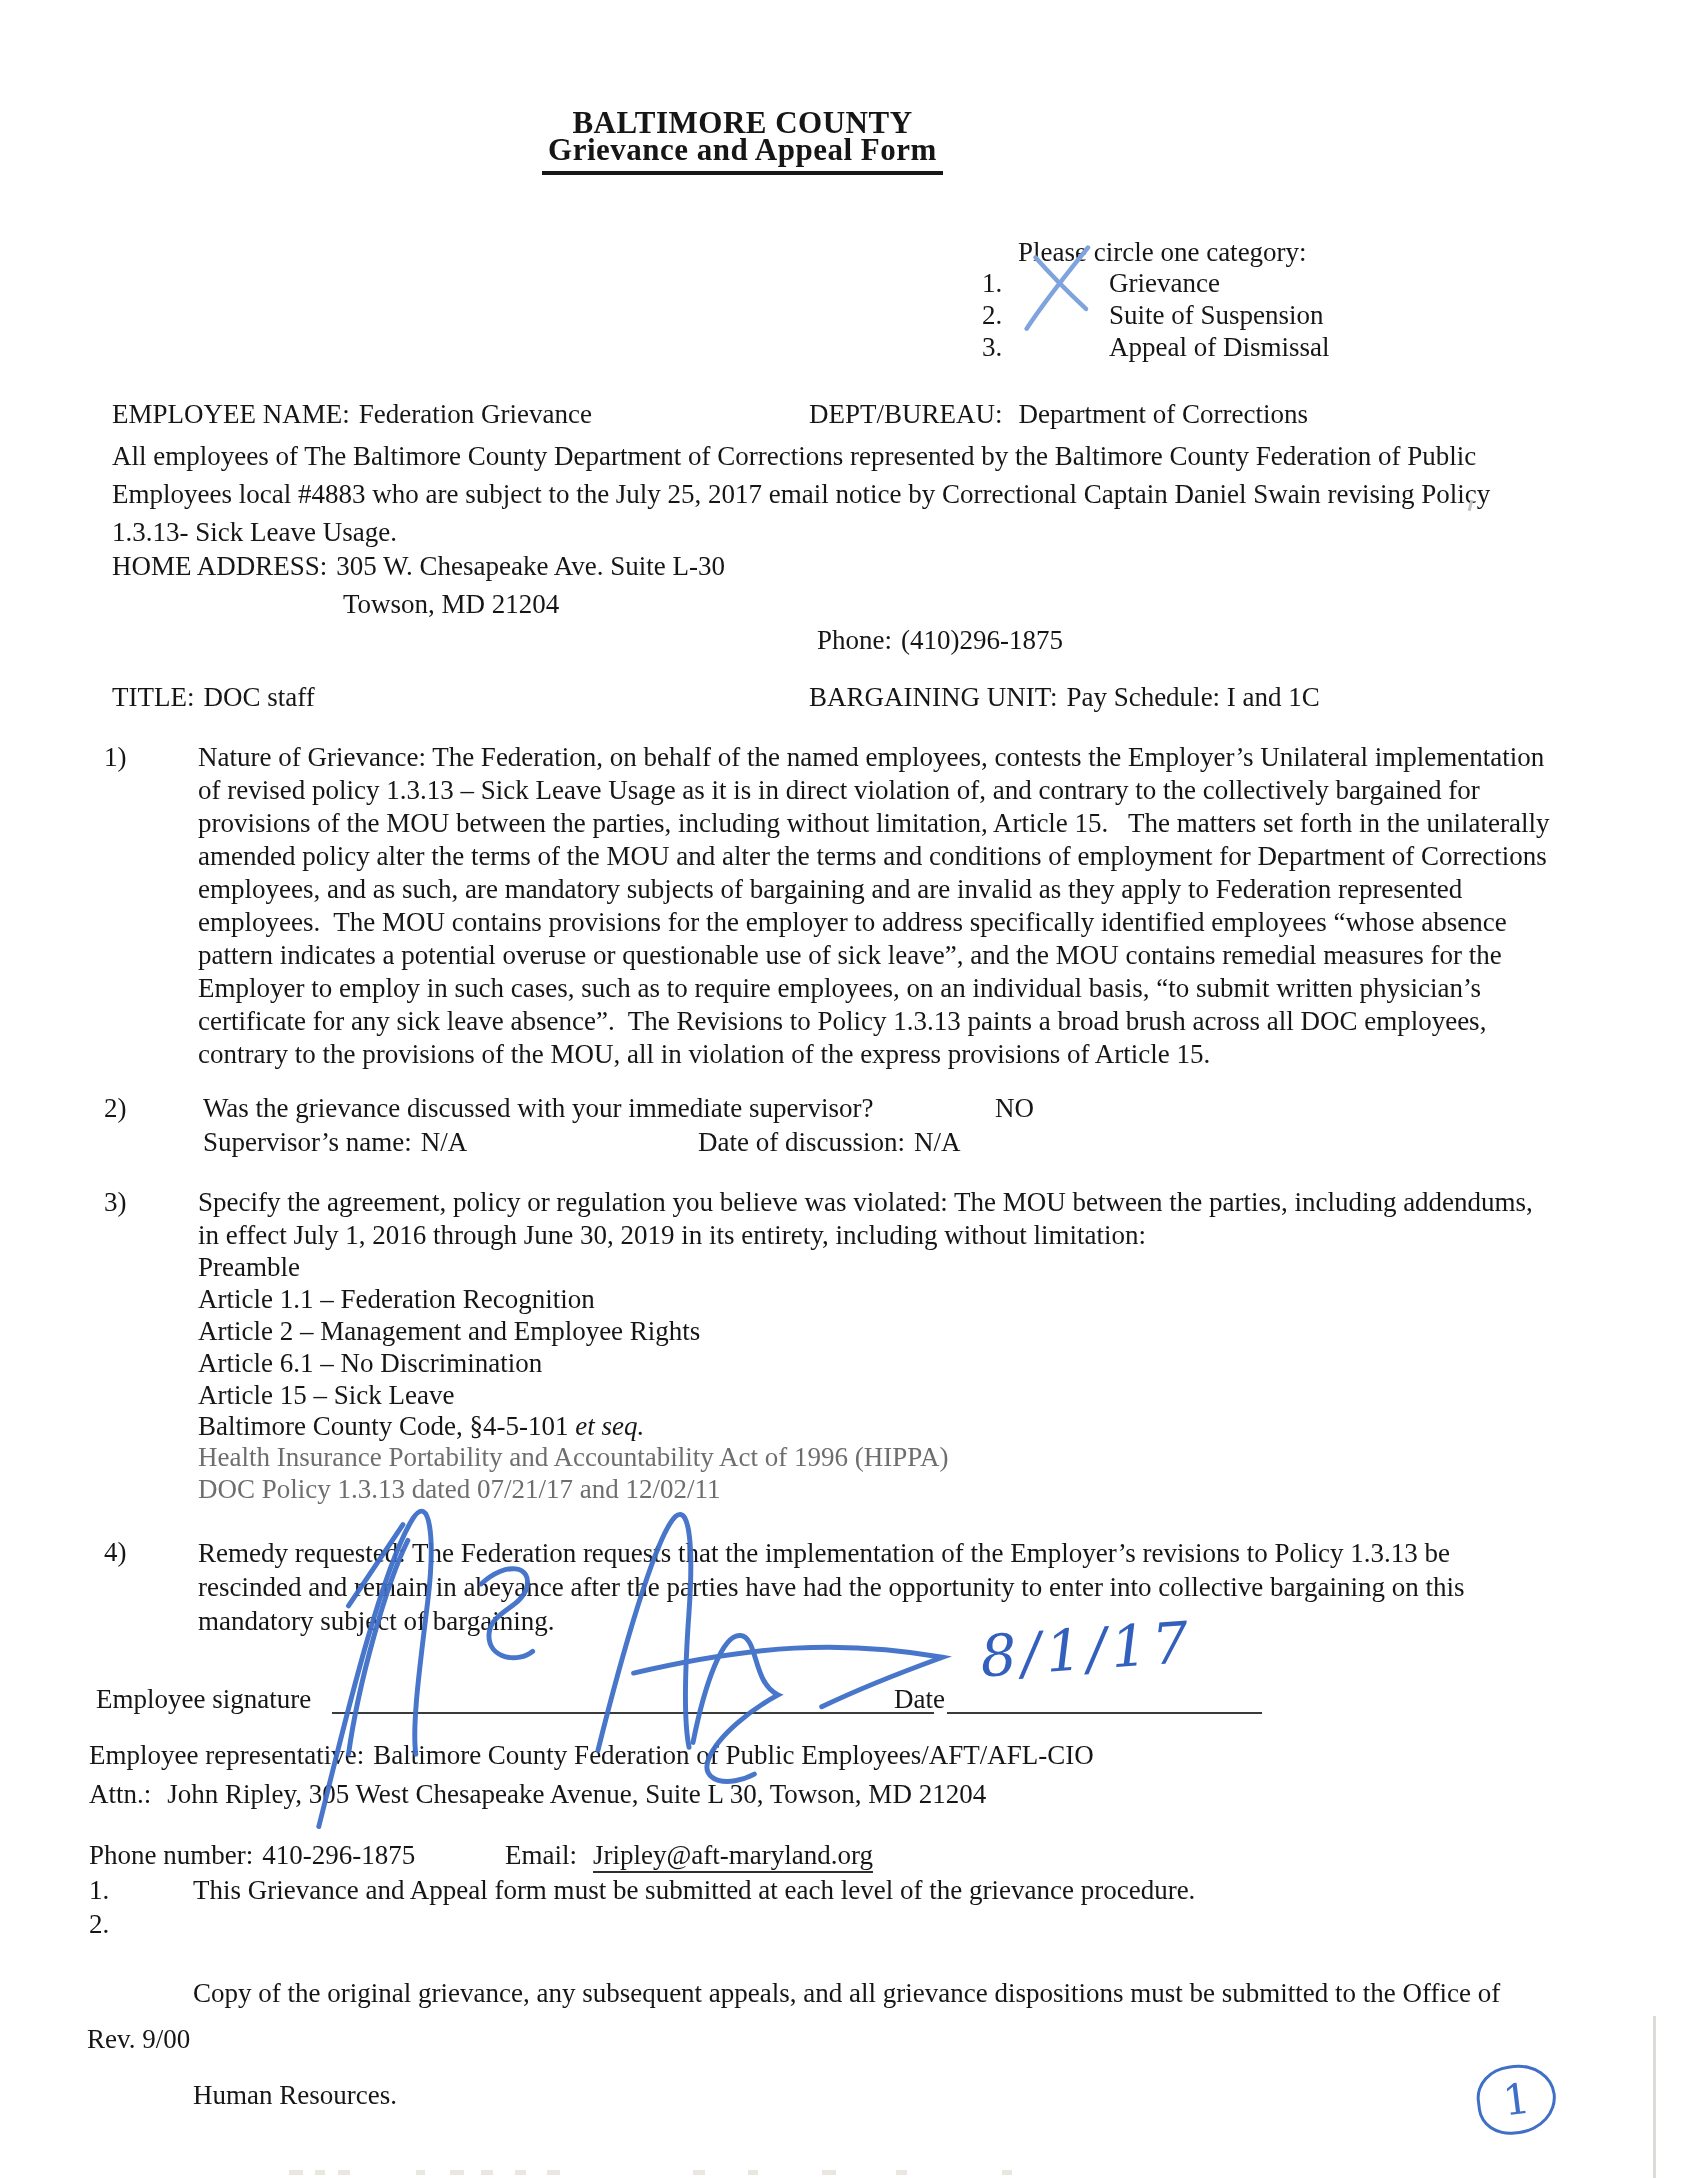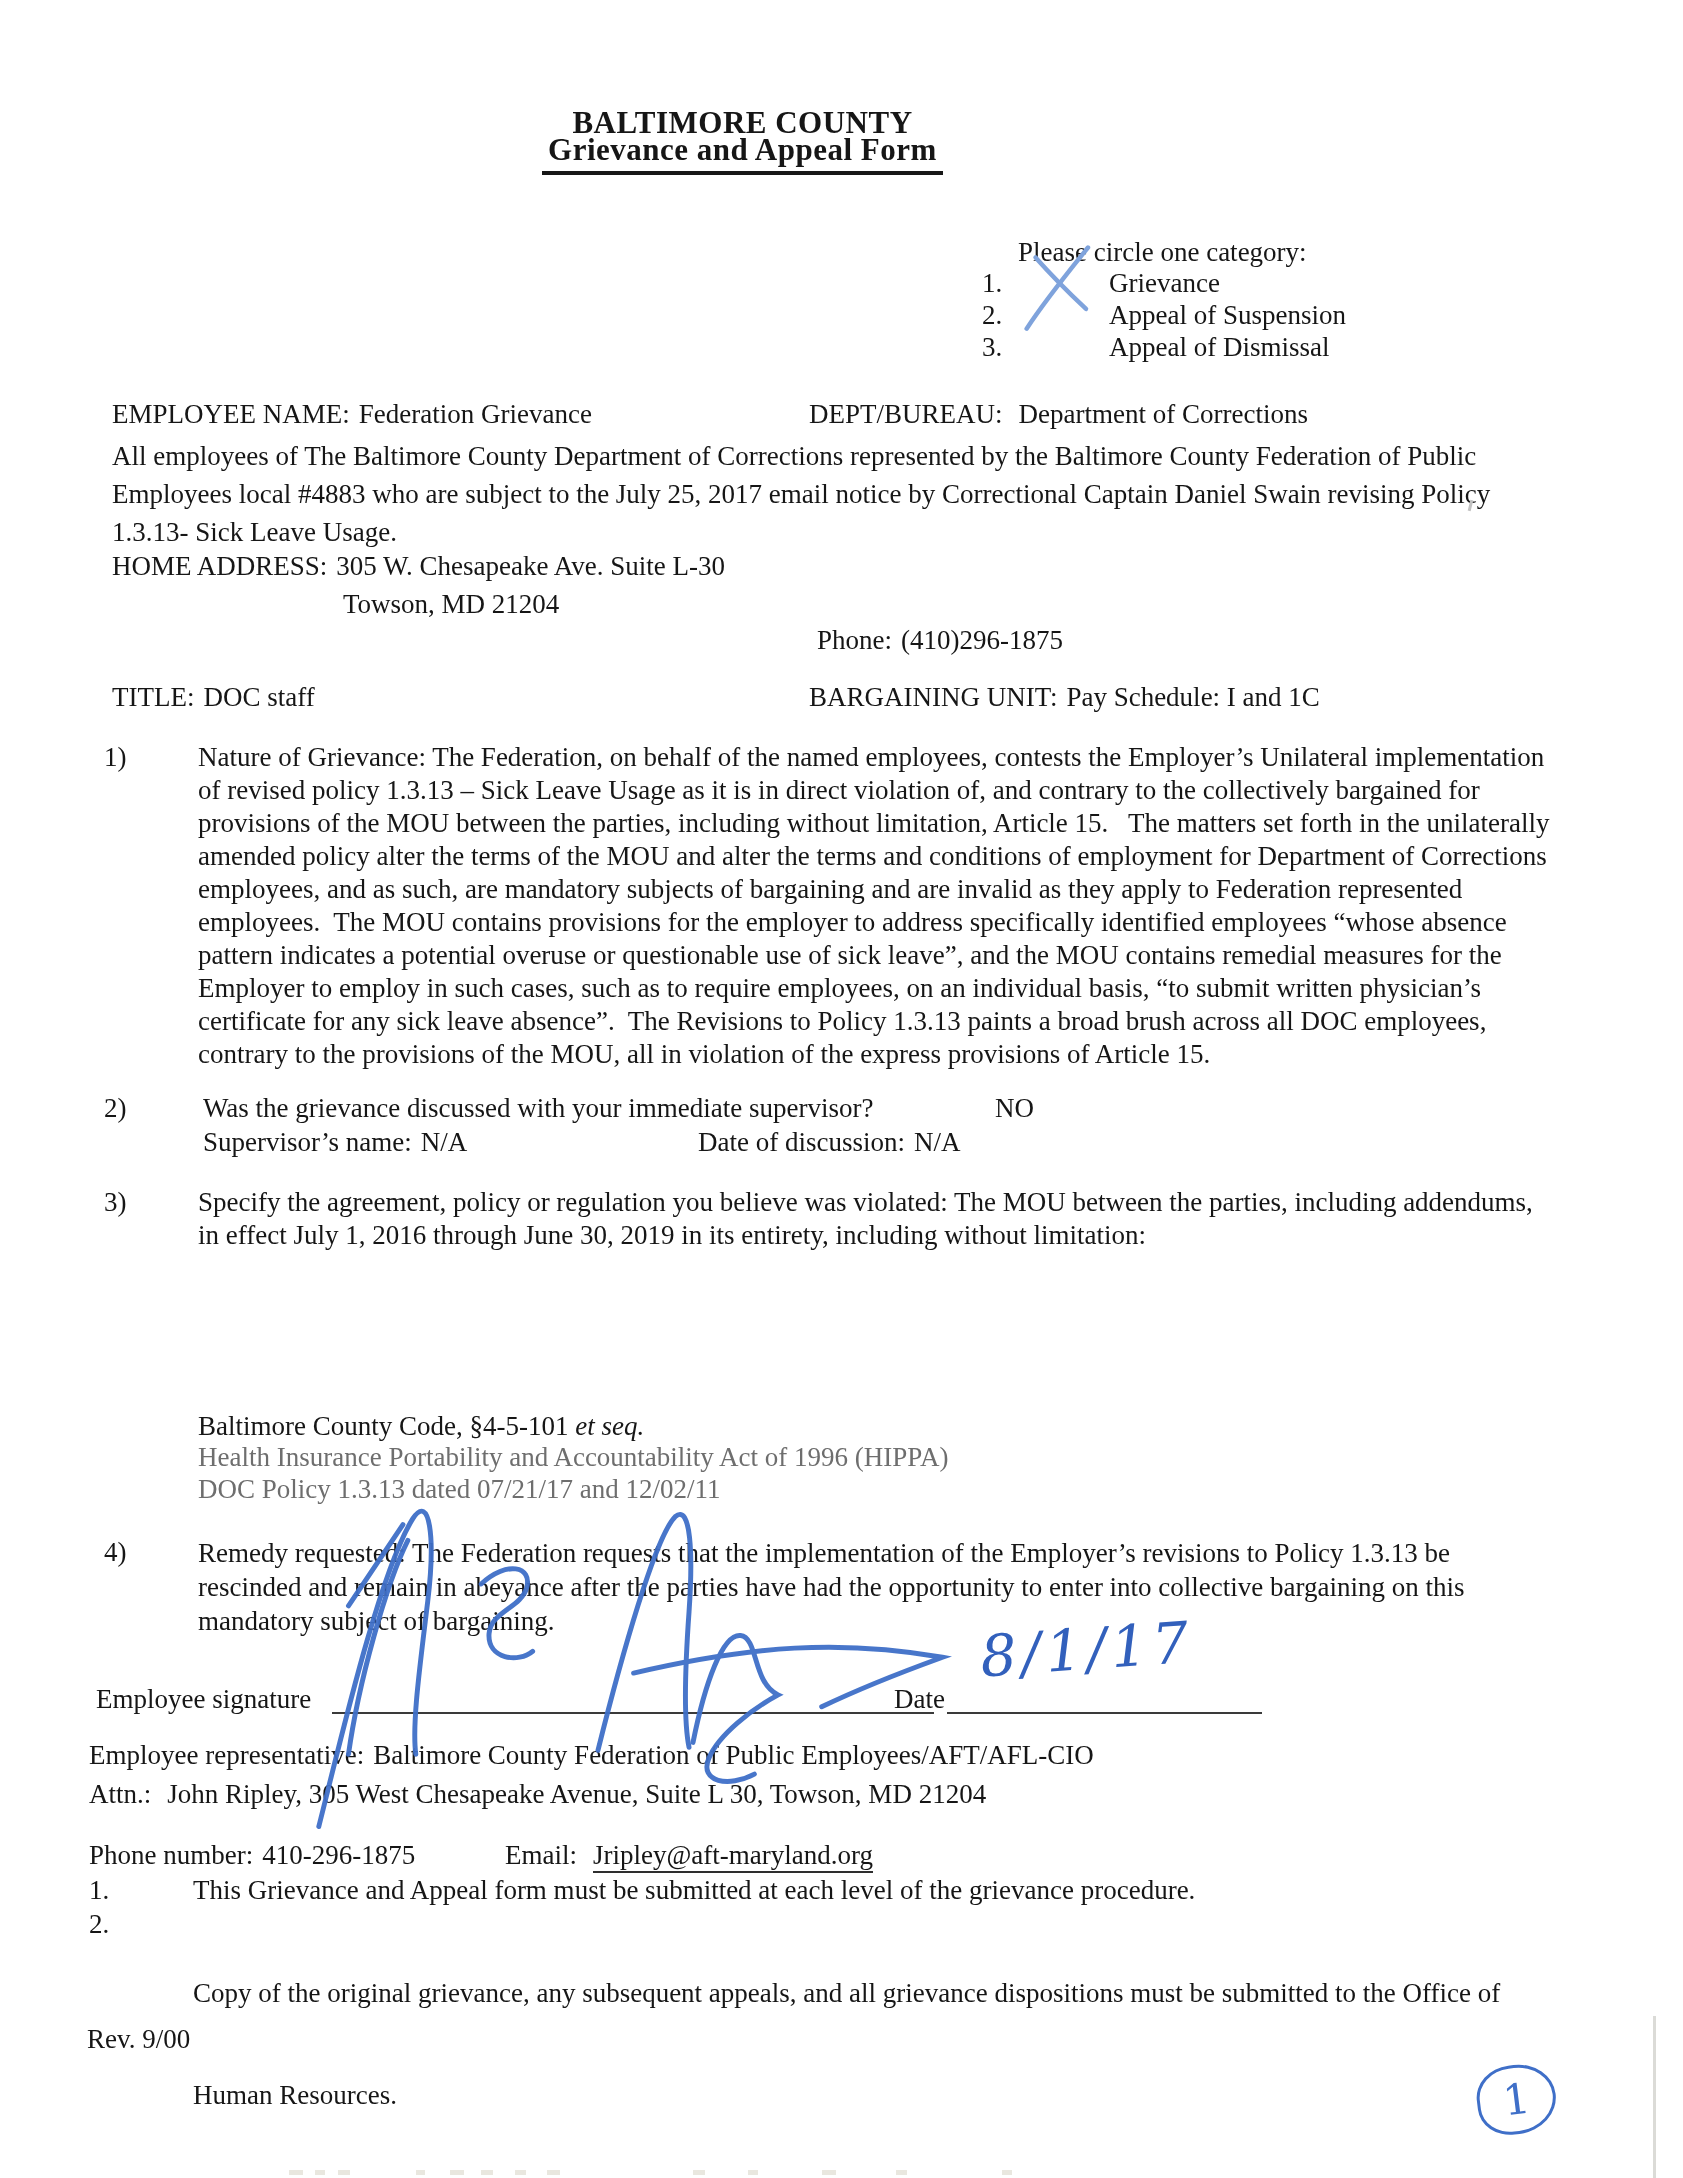--- a/index.html
+++ b/index.html
@@ -47,21 +47,21 @@
     <div class="title1">BALTIMORE COUNTY</div>
   </div>
   <div class="abs title-wrap" style="top:132px;">
     <span class="title2">Grievance and Appeal Form</span>
   </div>
 
   <div class="abs txt" style="left:1018px;top:236px;">Please circle one category:</div>
   <div class="abs txt" style="left:982px;top:267px;">1.</div>
   <div class="abs txt" style="left:1109px;top:267px;">Grievance</div>
   <div class="abs txt" style="left:982px;top:299px;">2.</div>
-  <div class="abs txt" style="left:1109px;top:299px;">Appeal of Suspension</div>
+  <div class="abs txt" style="left:1109px;top:299px;">Suite of Suspension</div>
   <div class="abs txt" style="left:982px;top:331px;">3.</div>
   <div class="abs txt" style="left:1109px;top:331px;">Appeal of Dismissal</div>
 
   <div class="abs txt" style="left:112px;top:398px;"><span>EMPLOYEE NAME:</span><span class="gap8"></span><span>Federation Grievance</span></div>
   <div class="abs txt" style="left:809px;top:398px;"><span>DEPT/BUREAU:</span><span class="gap"></span><span>Department of Corrections</span></div>
 
   <div class="abs txt lh38" style="left:112px;top:437px;"><div>All employees of The Baltimore County Department of Corrections represented by the Baltimore County Federation of Public</div><div>Employees local #4883 who are subject to the July 25, 2017 email notice by Correctional Captain Daniel Swain revising Policy</div><div>1.3.13- Sick Leave Usage.</div></div>
 
   <div class="abs txt" style="left:112px;top:550px;"><span>HOME ADDRESS:</span><span class="gap8"></span><span>305 W. Chesapeake Ave. Suite L-30</span></div>
   <div class="abs txt" style="left:343px;top:588px;">Towson, MD 21204</div>
@@ -73,20 +73,21 @@
   <div class="abs txt" style="left:198px;top:741px;"><div>Nature of Grievance: The Federation, on behalf of the named employees, contests the Employer’s Unilateral implementation</div><div>of revised policy 1.3.13 – Sick Leave Usage as it is in direct violation of, and contrary to the collectively bargained for</div><div>provisions of the MOU between the parties, including without limitation, Article 15.   The matters set forth in the unilaterally</div><div>amended policy alter the terms of the MOU and alter the terms and conditions of employment for Department of Corrections</div><div>employees, and as such, are mandatory subjects of bargaining and are invalid as they apply to Federation represented</div><div>employees.  The MOU contains provisions for the employer to address specifically identified employees “whose absence</div><div>pattern indicates a potential overuse or questionable use of sick leave”, and the MOU contains remedial measures for the</div><div>Employer to employ in such cases, such as to require employees, on an individual basis, “to submit written physician’s</div><div>certificate for any sick leave absence”.  The Revisions to Policy 1.3.13 paints a broad brush across all DOC employees,</div><div>contrary to the provisions of the MOU, all in violation of the express provisions of Article 15.</div></div>
 
   <div class="abs txt" style="left:104px;top:1092px;">2)</div>
   <div class="abs txt" style="left:203px;top:1092px;">Was the grievance discussed with your immediate supervisor?</div>
   <div class="abs txt" style="left:995px;top:1092px;">NO</div>
   <div class="abs txt" style="left:203px;top:1126px;font-family:Liberation Serif, serif;"><span>Supervisor’s name:</span><span class="gap8"></span><span>N/A</span></div>
   <div class="abs txt" style="left:698px;top:1126px;"><span>Date of discussion:</span><span class="gap8"></span><span>N/A</span></div>
 
   <div class="abs txt" style="left:104px;top:1186px;">3)</div>
   <div class="abs txt" style="left:198px;top:1186px;"><div>Specify the agreement, policy or regulation you believe was violated: The MOU between the parties, including addendums,</div><div>in effect July 1, 2016 through June 30, 2019 in its entirety, including without limitation:</div></div>
+  <div class="abs txt lh32" style="left:198px;top:1251px;"><div>Preamble</div><div>Article 1.1 – Federation Recognition</div><div>Article 2 – Management and Employee Rights</div><div>Article 6.1 – No Discrimination</div><div>Article 15 – Sick Leave</div></div>
   <div class="abs txt" style="left:198px;top:1410px;"><span>Baltimore County Code, §4-5-101 </span><span class="it">et seq.</span></div>
   <div class="abs txt lh32 muted" style="left:198px;top:1441px;"><div>Health Insurance Portability and Accountability Act of 1996 (HIPPA)</div><div>DOC Policy 1.3.13 dated 07/21/17 and 12/02/11</div></div>
 
   <div class="abs txt" style="left:104px;top:1536px;">4)</div>
   <div class="abs txt lh34" style="left:198px;top:1536px;"><div>Remedy requested: The Federation requests that the implementation of the Employer’s revisions to Policy 1.3.13 be</div><div>rescinded and remain in abeyance after the parties have had the opportunity to enter into collective bargaining on this</div><div>mandatory subject of bargaining.</div></div>
 
   <div class="abs txt" style="left:96px;top:1683px;">Employee signature</div>
   <div class="abs rule" style="left:332px;top:1712px;width:602px;"></div>
   <div class="abs txt" style="left:894px;top:1683px;text-align:center;">Date</div>
   <div class="abs rule" style="left:947px;top:1712px;width:315px;"></div>

